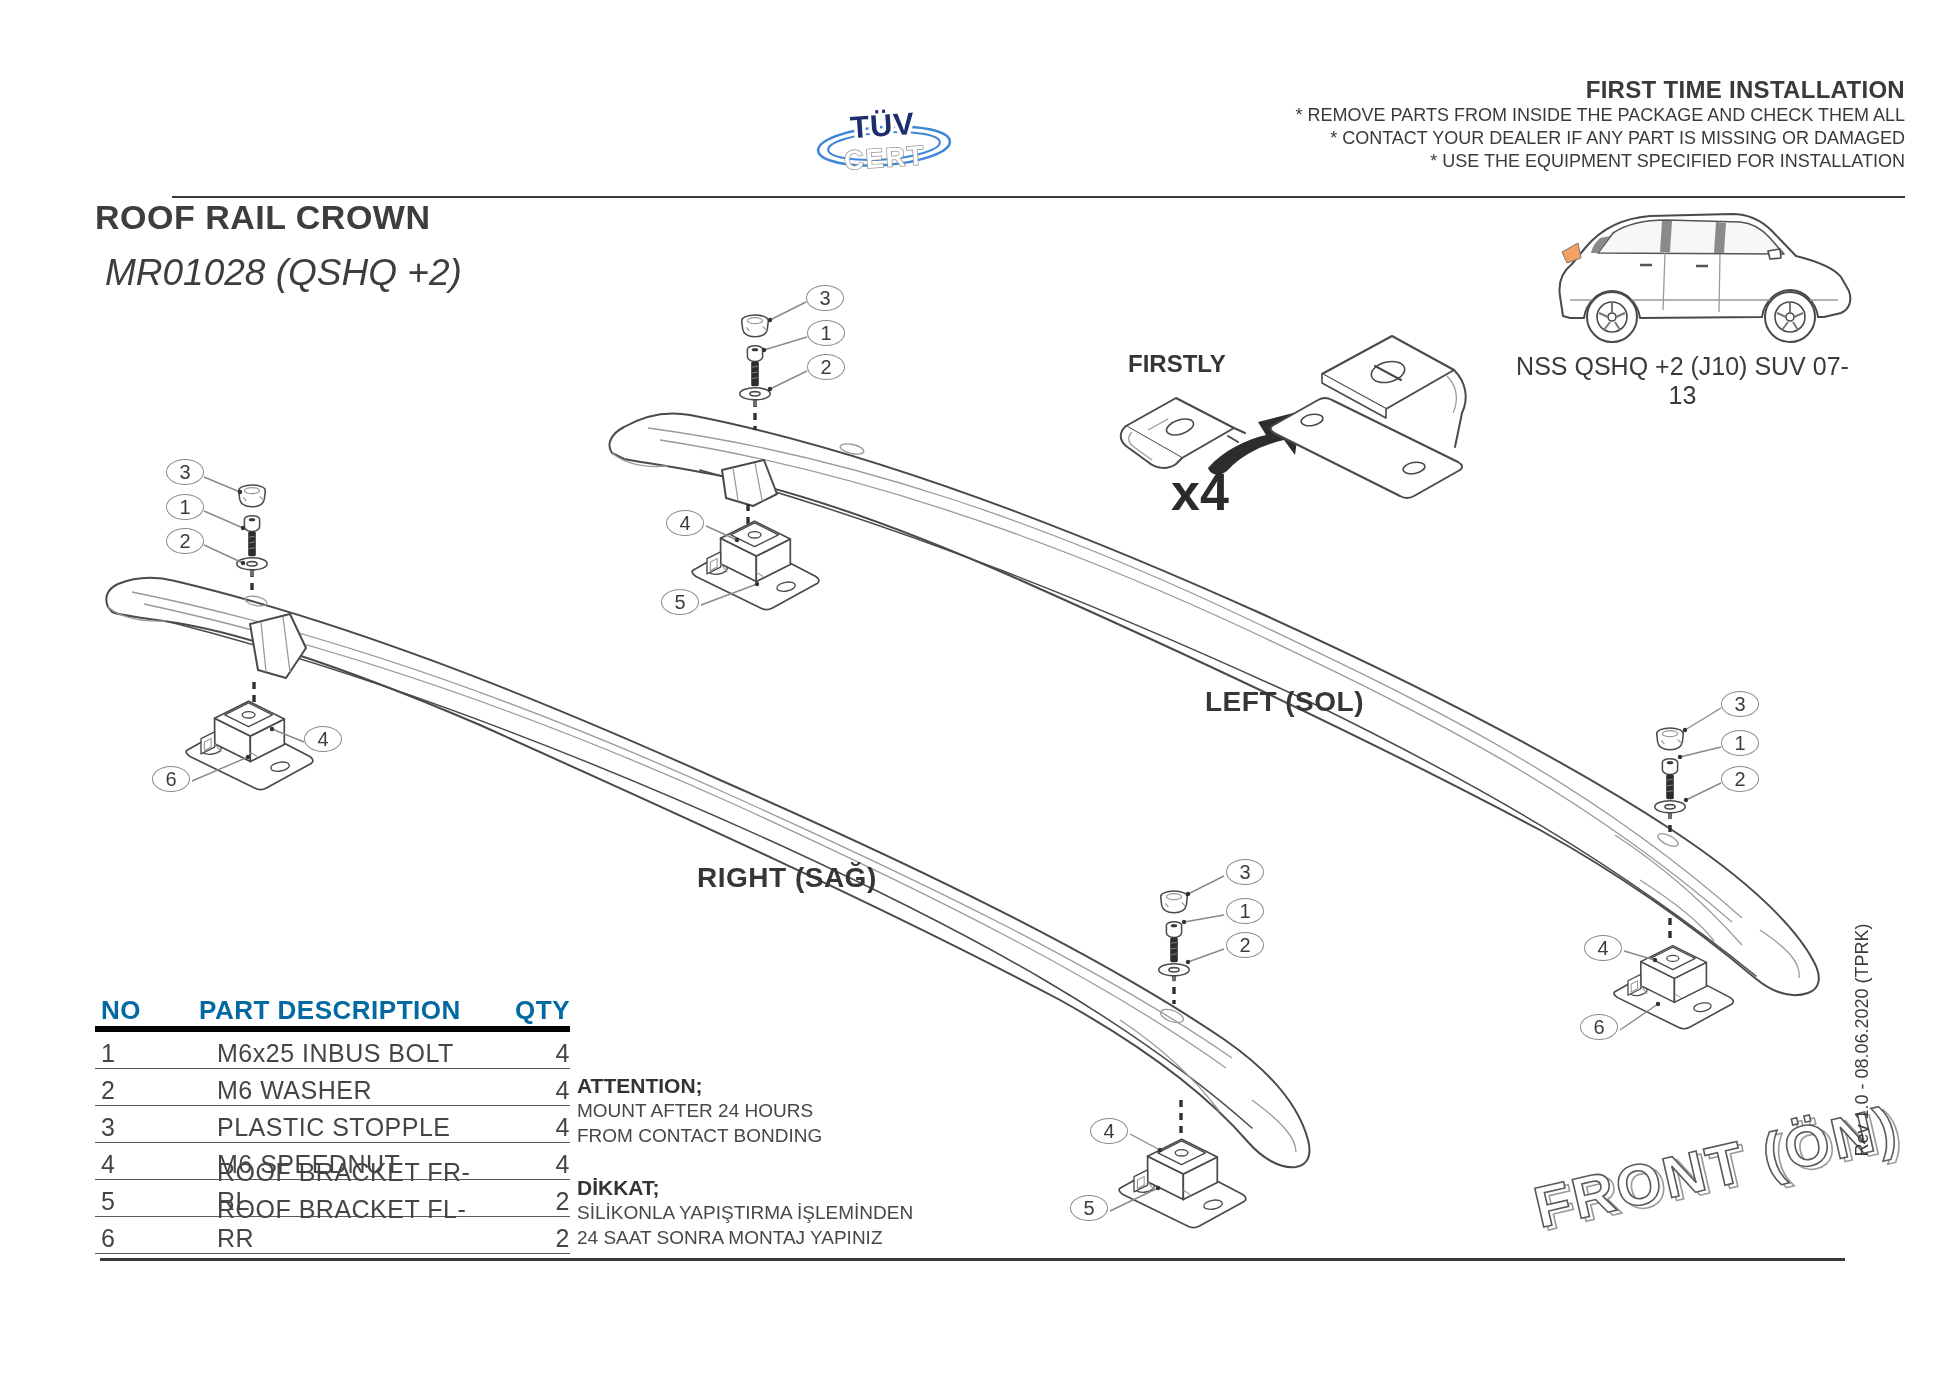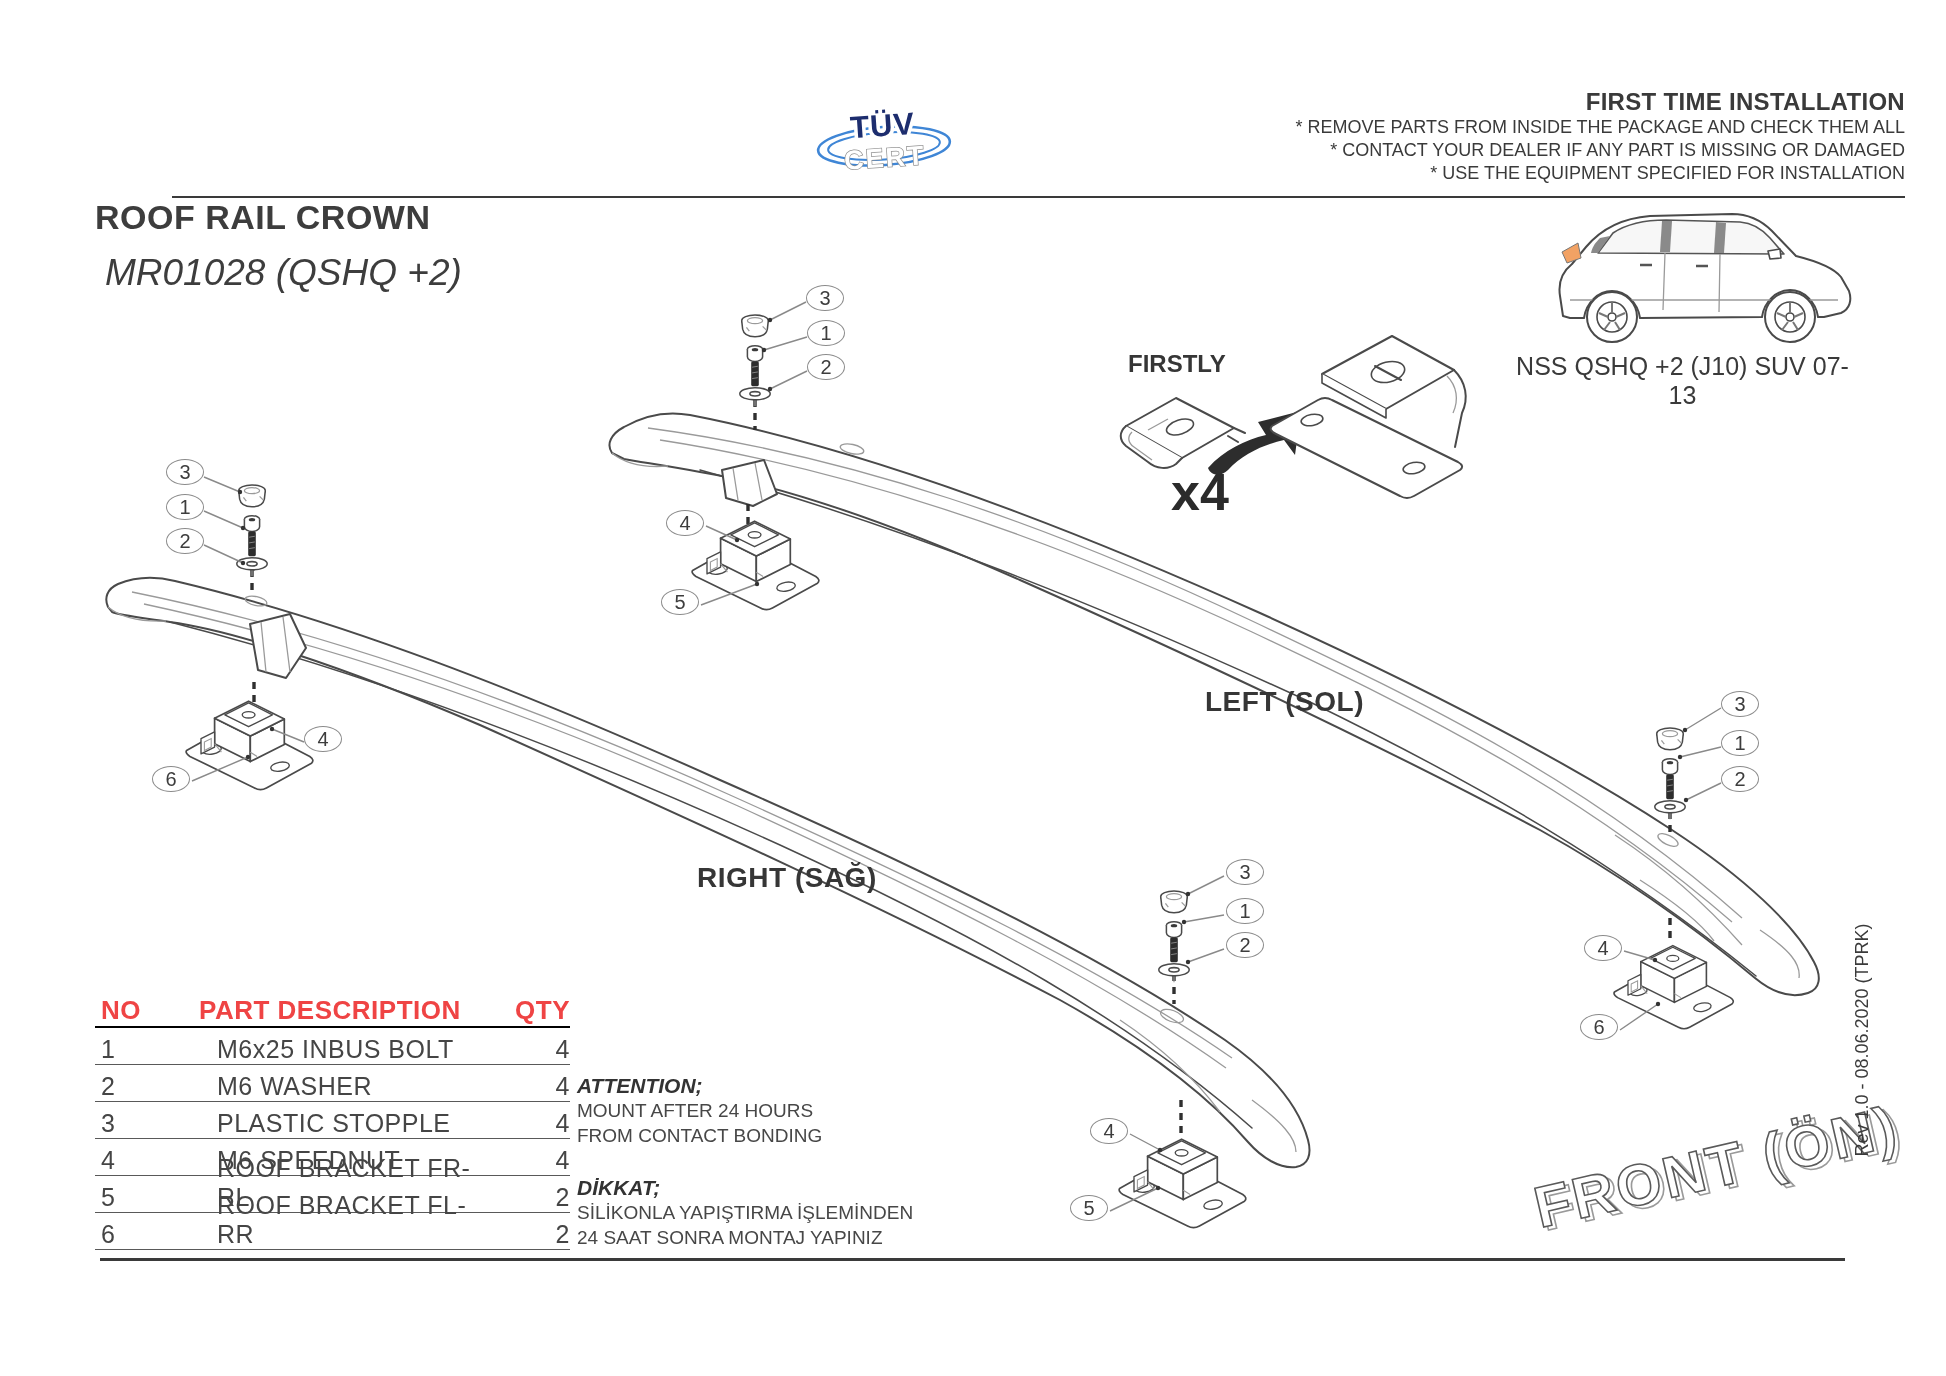--- a/index.html
+++ b/index.html
@@ -4,46 +4,46 @@
 <style>
   html,body{margin:0;padding:0;}
   body{
     width:1946px;height:1376px;position:relative;background:#ffffff;
     font-family:"Liberation Sans", sans-serif;color:#3d3d3d;overflow:hidden;
   }
   .abs{position:absolute;}
   
   .install-title{font-size:24px;font-weight:bold;color:#3a3a3a;letter-spacing:.3px;}
   .install-note{font-size:18px;color:#3a3a3a;line-height:23px;}
-  .hdr-right{right:41px;top:88px;text-align:right;}
+  .hdr-right{right:41px;top:76px;text-align:right;}
   .page-title{left:95px;top:198px;font-size:34px;font-weight:bold;color:#3d3d3d;letter-spacing:.5px;}
   .page-sub{left:105px;top:252px;font-size:37px;font-style:italic;color:#3d3d3d;}
   .car-caption{left:1505px;top:352px;width:355px;text-align:center;font-size:25px;color:#3a3a3a;}
   .rail-label{font-size:28px;font-weight:bold;color:#363636;letter-spacing:.5px;}
   .firstly{left:1128px;top:350px;font-size:24px;font-weight:bold;color:#363636;}
   .x4{left:1155px;top:462px;width:90px;text-align:center;font-size:52px;font-weight:bold;color:#2b2b2b;}
   .hline{background:#3a3a3a;}
   
   .co{
     position:absolute;width:38px;height:26px;border:1.6px solid #8c8c8c;border-radius:50%;
     display:flex;align-items:center;justify-content:center;
     font-size:20px;color:#3d3d3d;background:#fff;box-sizing:border-box;
   }
   
   .ptable{left:95px;top:994px;width:475px;}
   .prow{display:flex;align-items:flex-end;height:36px;border-bottom:1.5px solid #595959;}
-  .prow.hdr{height:32px;border-bottom:2px solid #000000;font-weight:bold;font-size:26px;color:#ef4444;}
+  .prow.hdr{height:32px;border-bottom:6px solid #000000;font-weight:bold;font-size:26px;color:#0369a1;}
   .prow{font-size:25px;color:#454545;letter-spacing:.5px;}
   .c-no{width:62px;padding-left:6px;box-sizing:border-box;}
   .c-desc{flex:1;padding-left:60px;box-sizing:border-box;}
   .prow.hdr .c-desc{padding-left:42px;}
   .c-qty{width:70px;text-align:right;}
   
   .attn{left:577px;top:1074px;width:420px;}
-  .attn .t{font-size:21px;font-weight:bold;color:#333;font-style:italic;}
+  .attn .t{font-size:21px;font-weight:bold;color:#333;}
   .attn .l{font-size:19px;color:#474747;line-height:25px;}
   .attn .gap{height:28px;}
   
   .rev{
     left:1862px;top:1040px;transform:translate(-50%,-50%) rotate(-90deg);
     font-size:18px;color:#3a3a3a;white-space:nowrap;
   }
   
   .ln{stroke:#4a4a4a;stroke-width:2;fill:none;stroke-linecap:round;stroke-linejoin:round;}
   .lnf{stroke:#4a4a4a;stroke-width:2;fill:#ffffff;stroke-linecap:round;stroke-linejoin:round;}

